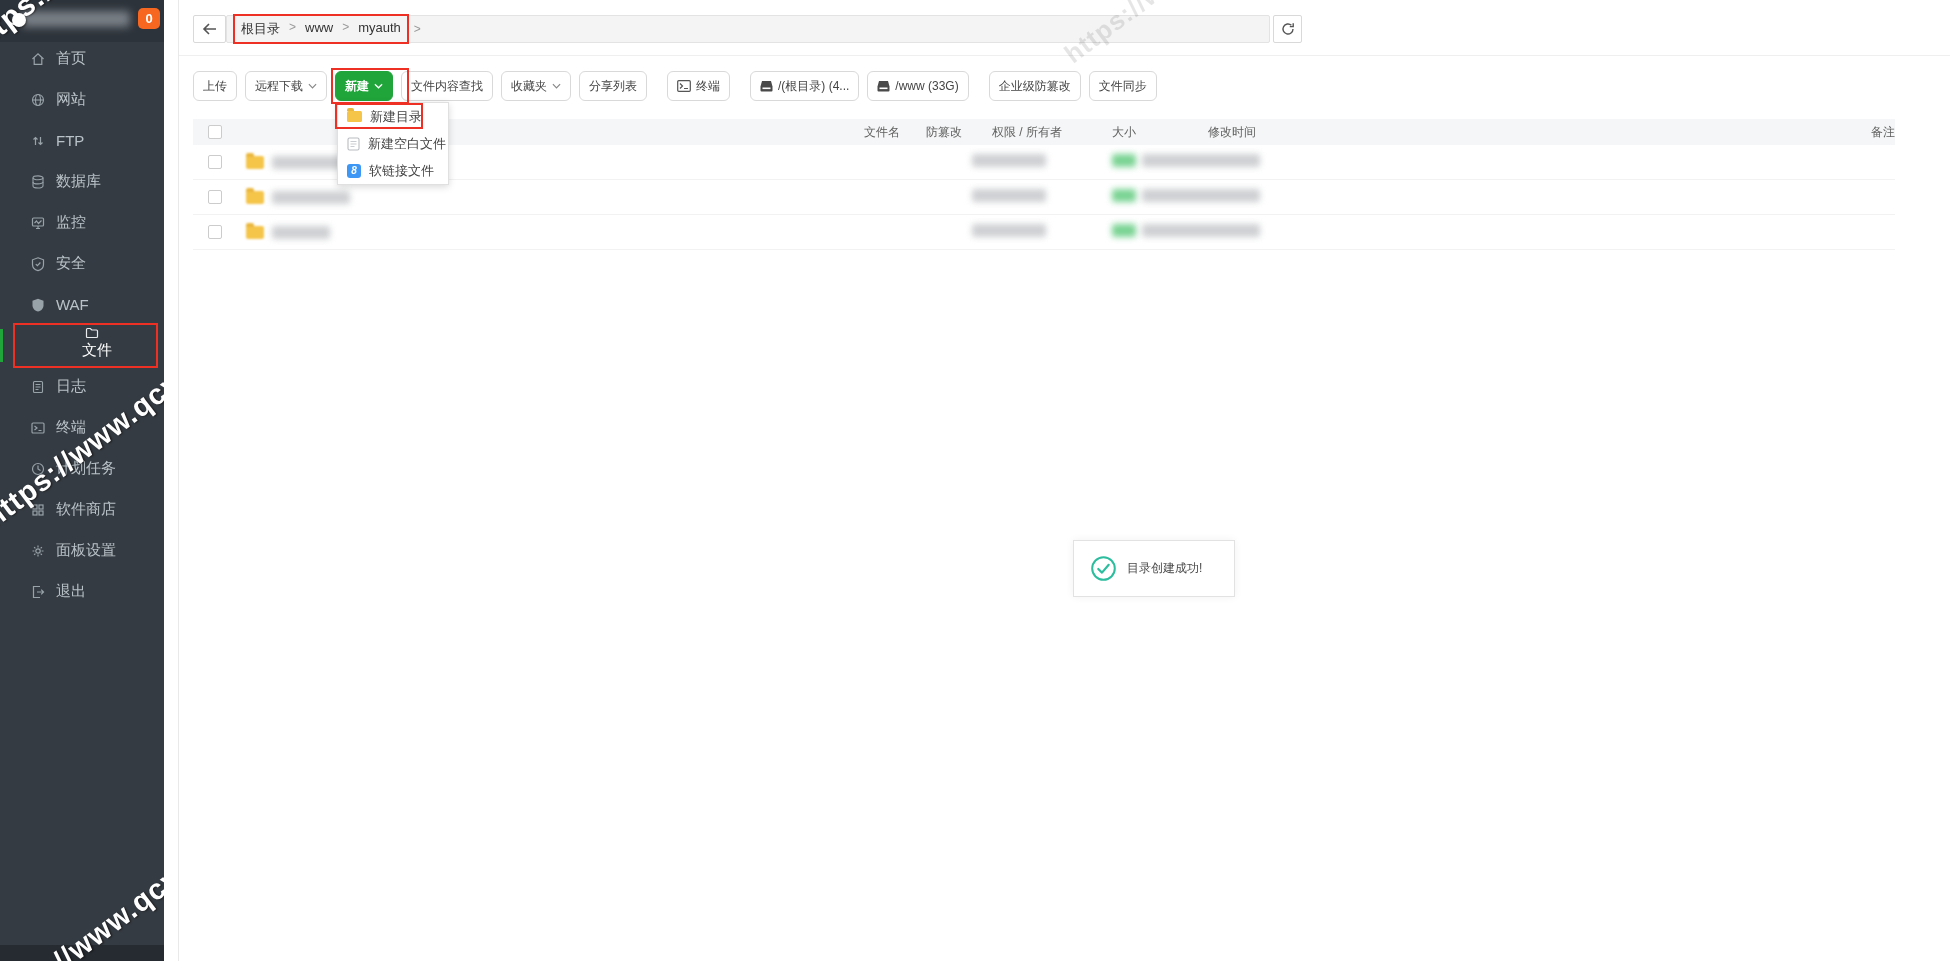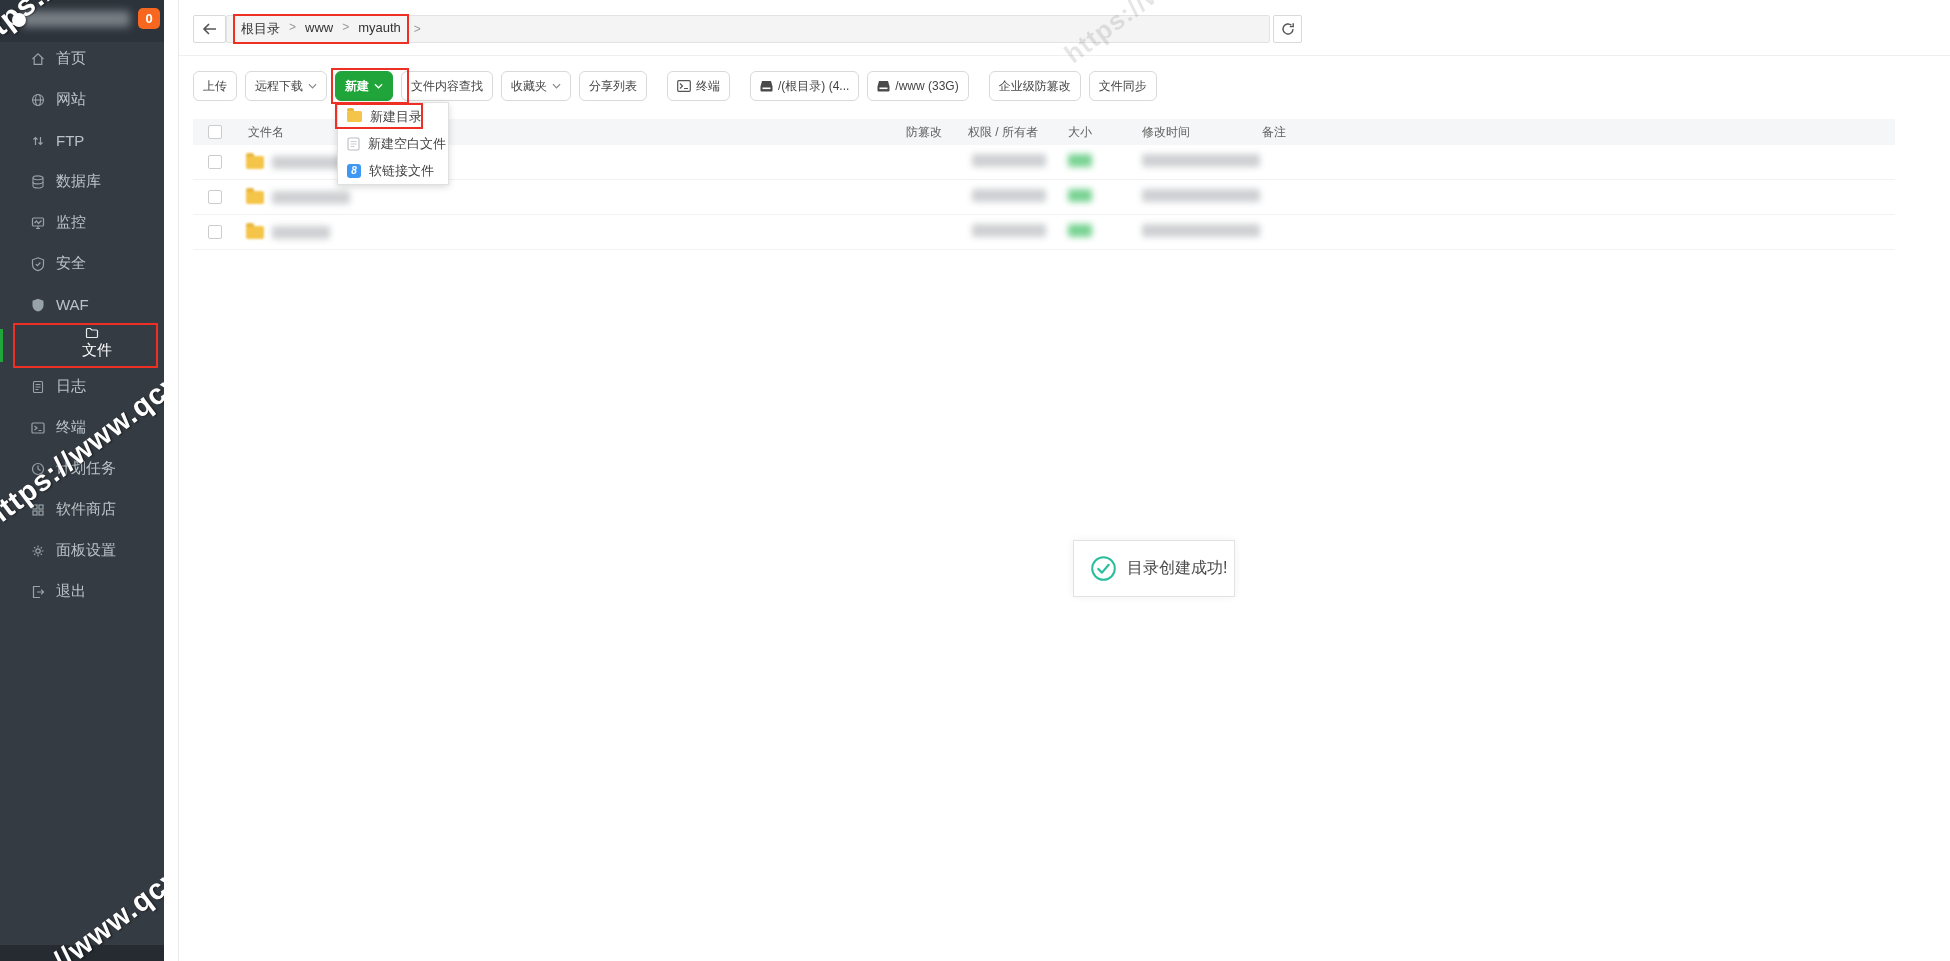--- a/index.html
+++ b/index.html
@@ -125,35 +125,35 @@
   .tbody-row { height:35px; border-bottom:1px solid #f2f2f2; color:#555; }
   .cell-cb { padding-left:15px; }
   .checkbox { width:14px; height:14px; background:#fff; border:1px solid #ccc; border-radius:2px; cursor:pointer; }
   .cell-name { display:flex; align-items:center; gap:8px; padding-left:4px; }
   .name-hl { display:flex; align-items:center; gap:8px; outline:2px solid #ee2f23; outline-offset:3px; }
   .row-folder { width:18px; height:13px; background:#f5c54a; border-radius:2px; position:relative; flex:0 0 18px; }
   .row-folder::before { content:""; position:absolute; left:0; top:-3px; width:8px; height:4px;
     background:#eab73e; border-radius:2px 2px 0 0; }
   .soft { filter:blur(1px); }
   .fname { color:#4a4a4a; cursor:pointer; }
-  .cell-pad { padding-left:6px; }
+  .cell-pad { padding-left:6px;text-align:right; }
   .cell-perm { padding-left:10px; }
   .green-link { color:#20a53a; cursor:pointer; }
 
   .blur-block { height:13px; background:#b9bcc0; border-radius:2px; filter:blur(3px); opacity:.7; }
   .blur-green { height:13px; width:24px; background:#58c878; border-radius:2px; filter:blur(3px); opacity:.8; }
   .blur-shield { width:19px; height:19px; background:#c9ccd0; border-radius:50%; filter:blur(3px); opacity:.7; }
 
   
   .toast {
     position:absolute; left:1073px; top:540px; width:162px; height:57px;
     background:#fff; border:1px solid #e2e2e2; box-shadow:0 0 8px rgba(0,0,0,.06);
     display:flex; align-items:center; gap:10px; padding-left:16px; z-index:40;
   }
-  .toast-text { font-size:16px; color:#4a4a4a; }
+  .toast-text { font-size:12px; color:#4a4a4a; }
 </style>
 </head>
 <body>
 
 <div class="sidebar">
   <div class="sidebar-header">
     <div class="logo-blur"></div>
     <div class="badge">0</div>
   </div>
 

